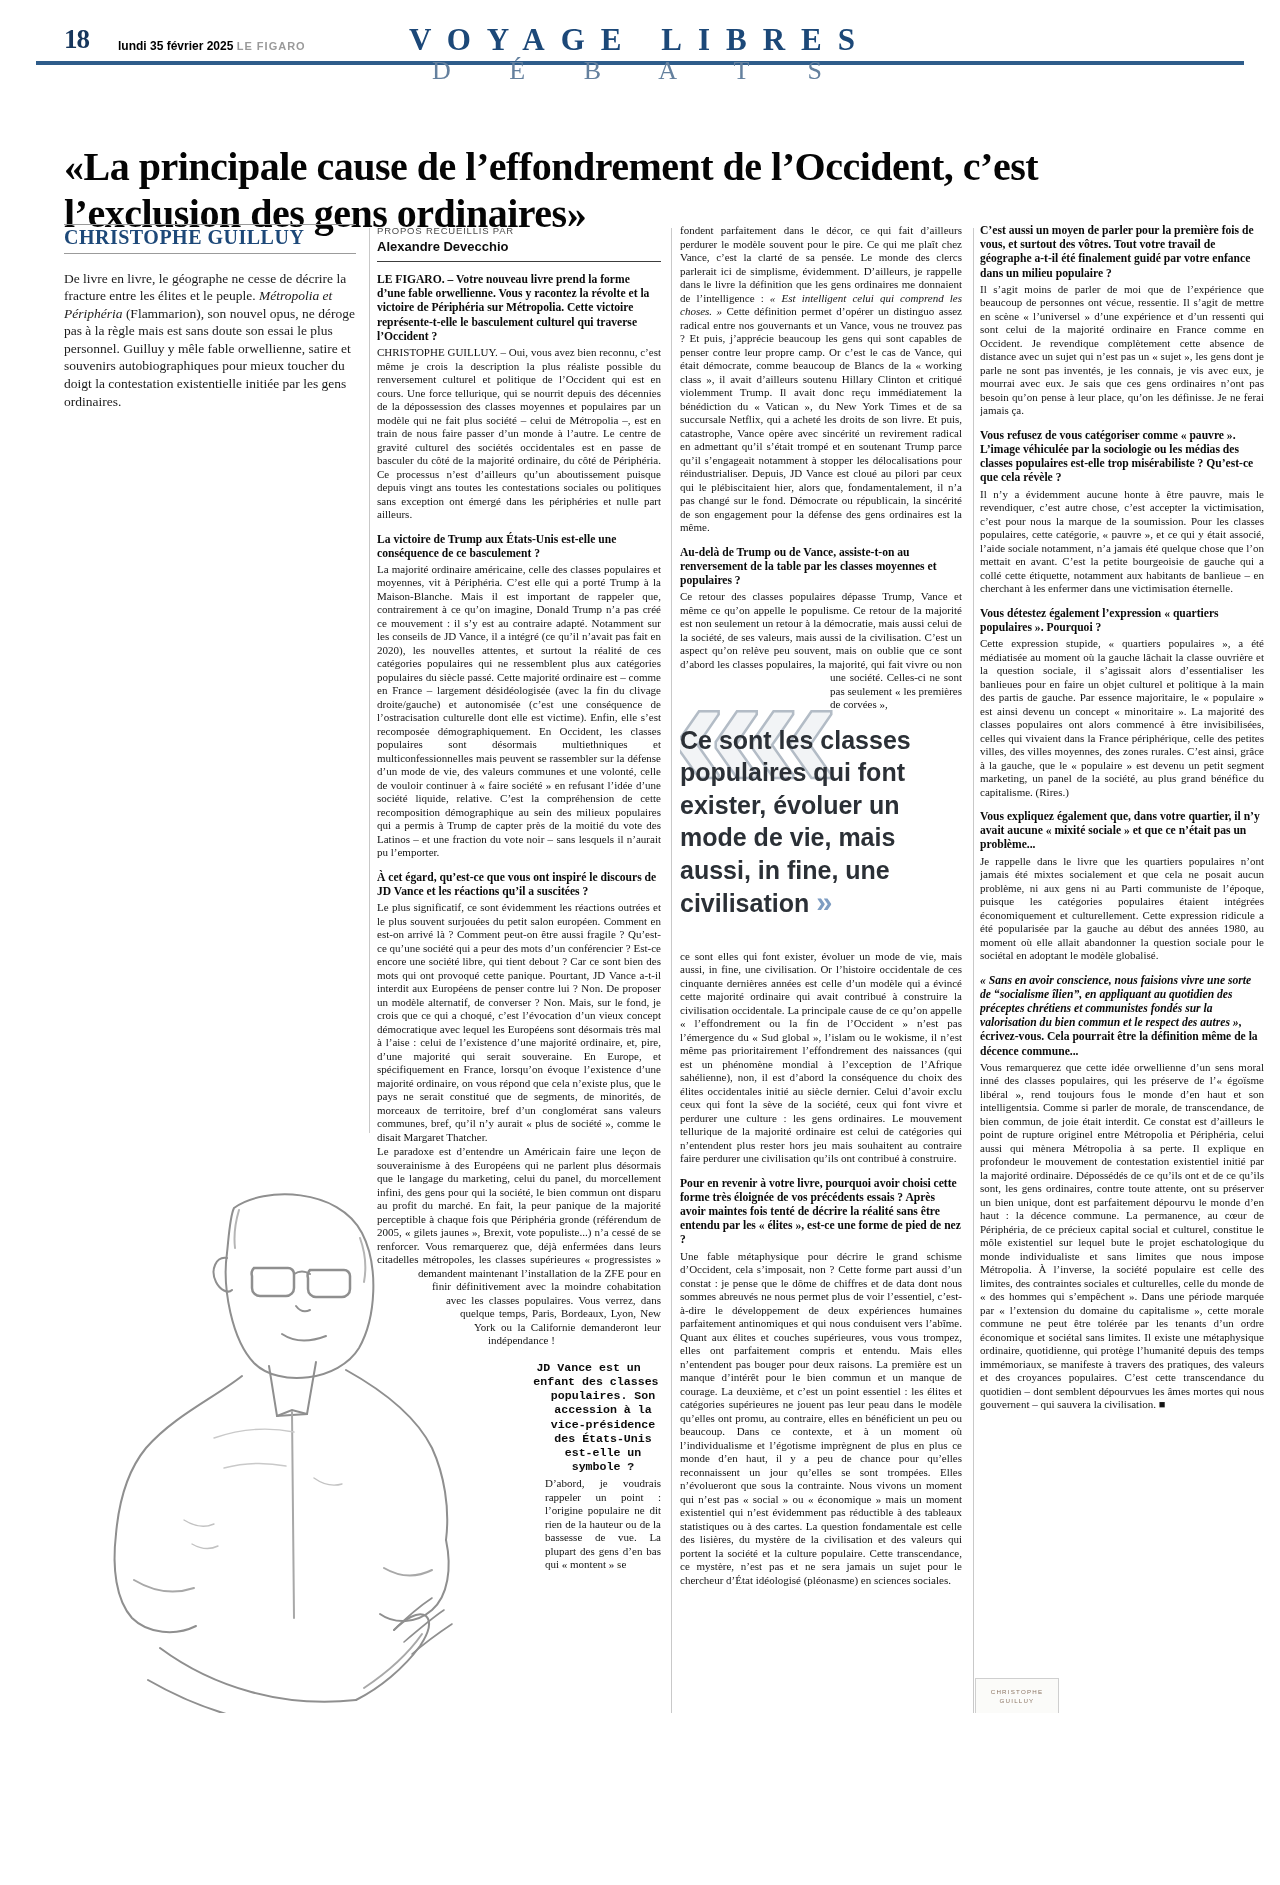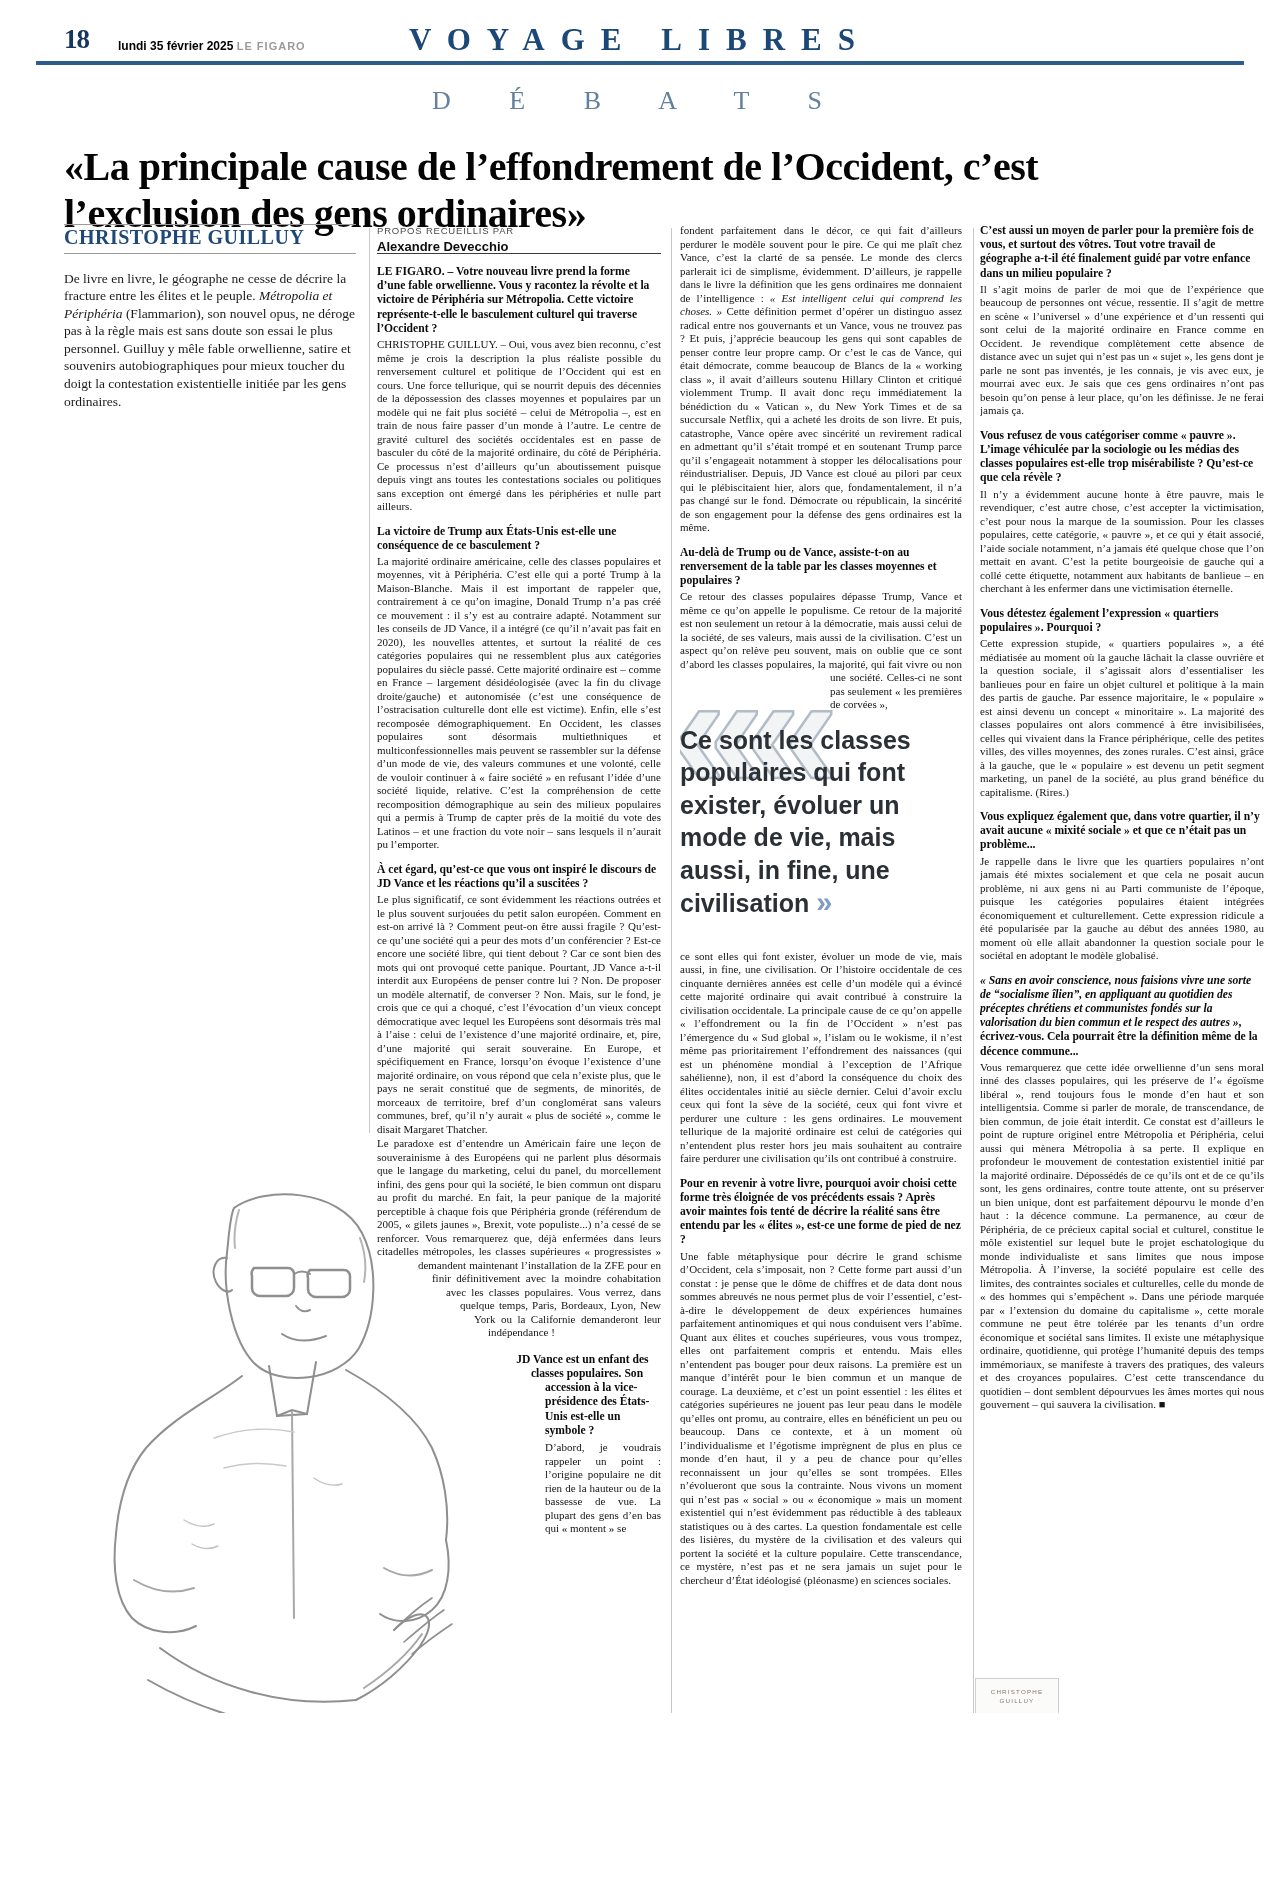--- a/index.html
+++ b/index.html
@@ -5,21 +5,21 @@
   html,body{margin:0;padding:0;background:#fff;}
   #page{position:relative;width:1280px;height:1713px;background:#fff;overflow:hidden;
         font-family:"Liberation Serif",serif;color:#141414;}
   
   .pageno{position:absolute;left:64px;top:24px;font-size:27px;font-weight:bold;color:#16365c;letter-spacing:-1px;}
   .dateline{position:absolute;left:118px;top:39px;font-family:"Liberation Sans",sans-serif;font-size:12px;font-weight:bold;color:#000;}
   .paper{font-weight:bold;color:#9a9a9a;letter-spacing:1px;font-size:11px;}
   .masthead{position:absolute;left:0;top:22px;width:100%;text-align:center;
             font-size:31px;font-weight:bold;letter-spacing:16px;color:#1c4878;}
   .mastrule{position:absolute;left:36px;top:61px;width:1208px;height:4px;background:#2e5c8a;}
-  .debats{position:absolute;left:0;top:86px;width:100%;text-align:center;
+  .debats{position:absolute;left:0;top:56px;width:100%;text-align:center;
           font-size:26px;letter-spacing:26px;color:#64809e;}
   
   .headline{position:absolute;left:64px;top:116px;width:1015px;font-size:40px;line-height:47px;
             color:#050505;letter-spacing:-0.5px;}
   
   .vrule{position:absolute;width:1px;background:#c9c9c9;top:228px;}
   #vrule1{left:369px;height:905px;}
   #vrule2{left:671px;height:1608px;}
   #vrule3{left:973px;height:1608px;}
   .col{position:absolute;top:224px;font-size:11px;line-height:13.5px;text-align:justify;}
@@ -27,25 +27,25 @@
   #col2{left:377px;width:284px;height:1612px;overflow:hidden;}
   #col3{left:680px;width:282px;height:1612px;overflow:hidden;}
   #col4{left:980px;width:284px;height:1440px;overflow:hidden;}
   
   .gname-wrap{border-top:1px solid #9b9b9b;border-bottom:1px solid #9b9b9b;padding:6px 0 8px;}
   .gname{font-size:20px;font-weight:bold;color:#1d4878;letter-spacing:0.5px;}
   .bio{margin-top:16px;font-size:13.5px;line-height:17.6px;text-align:left;color:#1b1b1b;}
   
   .kicker{font-family:"Liberation Sans",sans-serif;font-size:9.5px;letter-spacing:0.8px;color:#4a4a4a;text-align:left;}
   .byline{font-family:"Liberation Sans",sans-serif;font-size:13px;font-weight:bold;color:#0d0d0d;
-          text-align:left;margin-top:2px;border-bottom:1.5px solid #3c3c3c;}
+          text-align:left;margin-top:2px;padding-bottom:8px;border-bottom:1.5px solid #3c3c3c;}
   .firstq{margin-top:18px;}
   
   .q{font-weight:bold;font-size:11.6px;line-height:14.2px;text-align:left;margin:11px 0 2px;color:#0b0b0b;}
-  .qc{font-weight:bold;font-size:11.6px;line-height:14.2px;text-align:left;margin:13px 0 3px;color:#0b0b0b;}
+  .qc{font-weight:bold;font-size:11.6px;line-height:14.2px;text-align:center;margin:13px 0 3px;color:#0b0b0b;font-family:Liberation Mono, monospace;}
   .a{margin:0 0 1px;}
   .lead{font-weight:bold;}
   .ital{font-style:italic;}
   .qi-it{font-style:italic;}
   
   .illu-float{float:left;width:168px;height:470px;
               shape-outside:polygon(0% 0%,10% 0%,100% 31%,100% 100%,0% 100%);shape-margin:7px;}
   .pq-spacer{float:left;width:150px;height:44px;}
   
   .pullquote{position:relative;margin:8px 0 10px;padding-top:4px;min-height:216px;}

